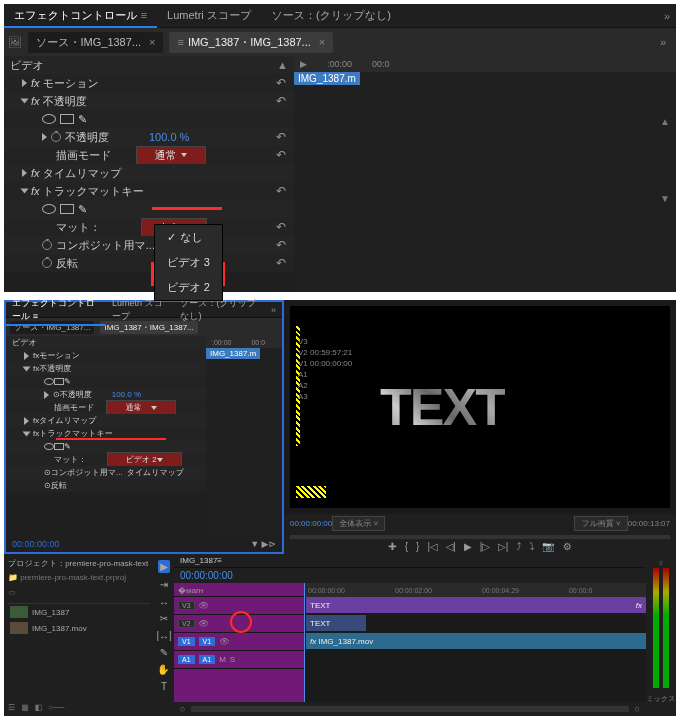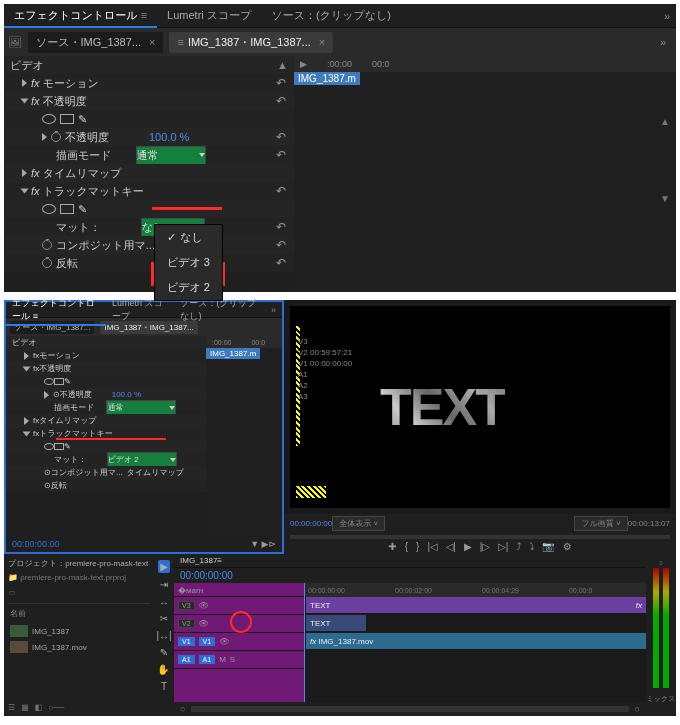--- a/index.html
+++ b/index.html
@@ -30,21 +30,21 @@
   .fx-label { color:#ccc; }
   .stopwatch { width:10px; height:10px; border:1px solid #888; border-radius:50%; display:inline-block; margin-right:4px; position:relative; }
   .stopwatch::after { content:''; position:absolute; width:3px; height:1px; background:#888; top:-2px; left:3px; }
   .blue-val { color:#4a8ce8; }
   .reset-icon { margin-left:auto; margin-right:6px; color:#888; width:12px; }
   .reset-arrow::before { content:'↶'; font-size:12px; color:#999; }
   .mask-icons { display:flex; gap:4px; align-items:center; }
   .mask-ellipse { width:14px; height:10px; border:1px solid #aaa; border-radius:50%; }
   .mask-rect { width:14px; height:10px; border:1px solid #aaa; }
   .mask-pen { color:#ccc; }
-  .dropdown { background:#15803d; border:1px solid #444; padding:1px 0; display:flex; align-items:center; justify-content:space-between; min-width:70px; color:#ddd; }
+  .dropdown { background:#7f1d1d; border:1px solid #444; padding:1px 18px; display:flex; align-items:center; justify-content:space-between; min-width:70px; color:#ddd; }
   .dd-caret { width:0; height:0; border-left:3px solid transparent; border-right:3px solid transparent; border-top:4px solid #ccc; }
   .dropdown-menu { position:absolute; background:#2a2a2a; border:1px solid #000; min-width:68px; z-index:10; }
   .dropdown-menu .dd-item { padding:5px 12px; color:#ddd; }
   .dropdown-menu .dd-item.check::before { content:'✓'; margin-right:4px; }
   .red-underline { position:absolute; left:148px; top:203px; width:70px; height:3px; background:#ff2a2a; }
   .red-box { position:absolute; border:3px solid #ff2a2a; }
   .timeline-mini { position:absolute; top:0; left:0; right:0; }
   .ruler { height:16px; background:#2a2a2a; display:flex; align-items:center; padding-left:6px; gap:20px; color:#888; font-size:9px; }
   .clip-tag { position:absolute; top:16px; left:0; background:#3d7abf; color:#fff; padding:1px 4px; font-size:10px; }
   .arrow-v { position:absolute; right:6px; top:60px; color:#777; font-size:10px; }
@@ -309,21 +309,20 @@
       </div>
     </div>
 
     <div class="pp-bottom-row">
       <div class="pp-project">
         <div class="proj-header">プロジェクト：premiere-pro-mask-text</div>
         <div style="color:#777; padding:2px 0;">📁 <span>premiere-pro-mask-text.prproj</span></div>
         <div style="display:flex; padding:4px 0; border-bottom:1px solid #333;">
             <span style="color:#666">ㅁ</span>
           </div>
-        <div style="color:#888; padding:4px 2px;">名前</div>
         <div class="proj-item">
             <div class="proj-thumb" style="background:#3a5a3a"></div>
             <span>IMG_1387</span>
           </div>
         <div class="proj-item">
             <div class="proj-thumb" style="background:#5a4a3a"></div>
             <span>IMG_1387.mov</span>
           </div>
         <div style="margin-top:auto; display:flex; gap:6px; color:#777;">
           <span>☰</span>

